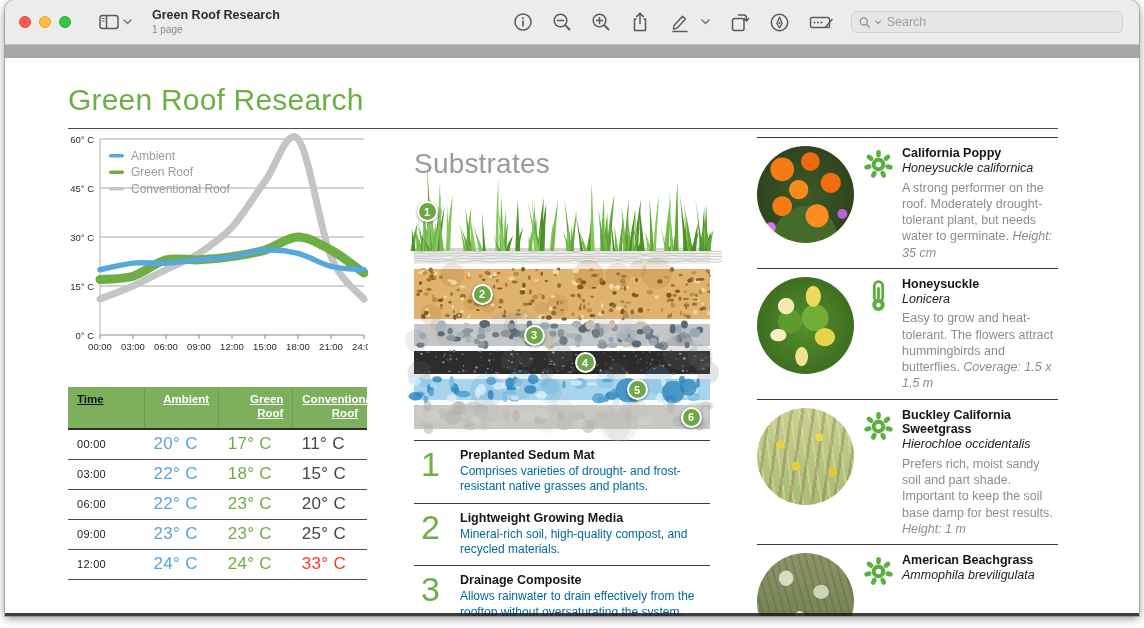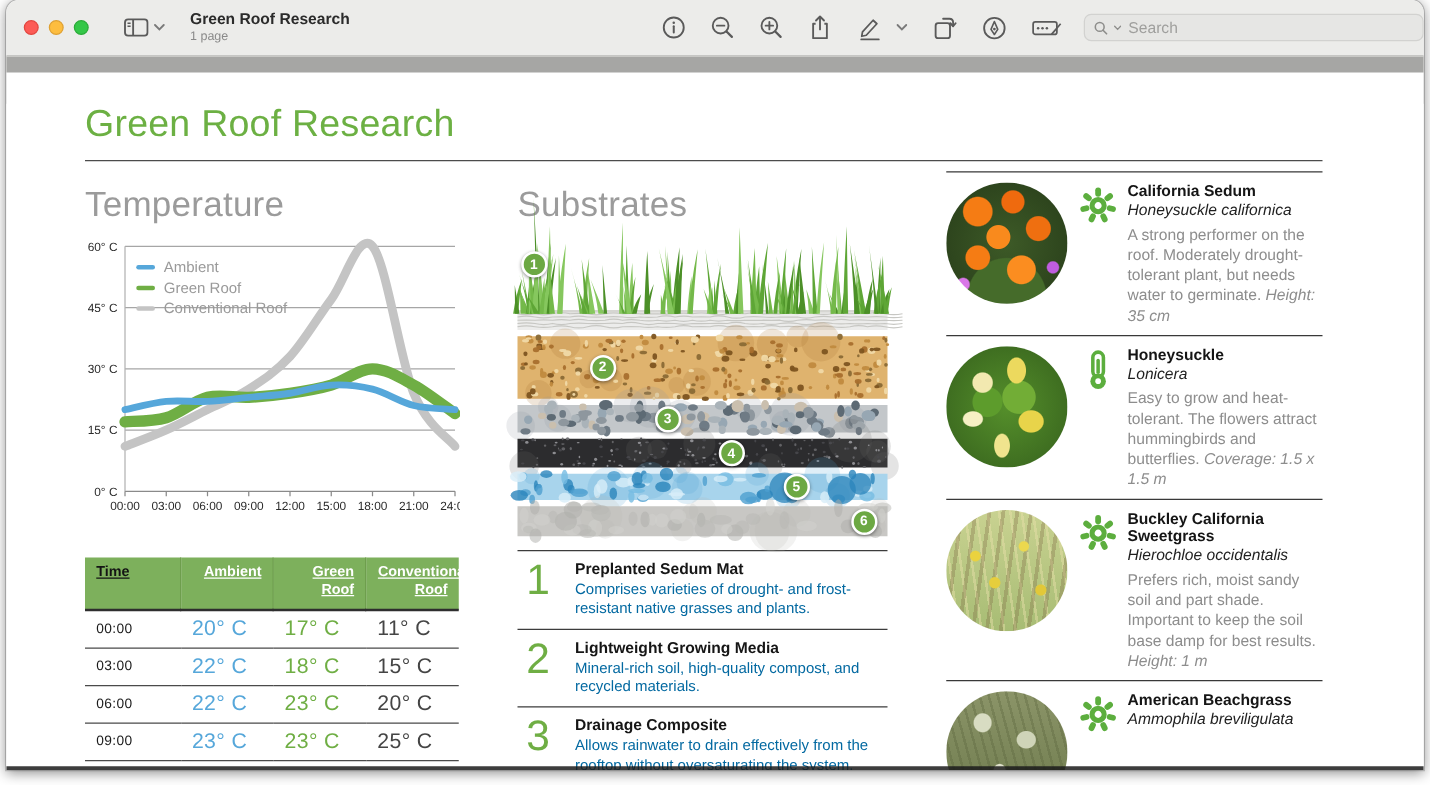--- a/index.html
+++ b/index.html
@@ -11,21 +11,21 @@
     display:flex;align-items:center;}
   .traffic{display:flex;gap:8px;margin-left:14px;}
   .tl{width:12px;height:12px;border-radius:50%;display:inline-block;}
   .tl.red{background:#fc5b56;border:1px solid #e2463f;box-sizing:border-box;}
   .tl.yellow{background:#fdbd3f;border:1px solid #dfa132;box-sizing:border-box;}
   .tl.green{background:#34c748;border:1px solid #2aab38;box-sizing:border-box;}
   .sidebar-btn{display:flex;align-items:center;gap:4px;margin-left:24px;background:none;border:none;padding:4px;cursor:default;}
   .title-block{margin-left:16px;line-height:1.1;}
   .win-title{font-size:12.5px;font-weight:bold;color:#2b2b2b;}
   .win-subtitle{font-size:10px;color:#8a8a8a;margin-top:1px;}
-  .toolbar{position:absolute;right:0;top:0;height:44px;display:flex;align-items:center;gap:15px;}
+  .toolbar{position:absolute;right:16px;top:0;height:44px;display:flex;align-items:center;gap:15px;}
   .tb-btn{background:none;border:none;padding:2px;display:flex;align-items:center;cursor:default;}
   .tb-btn svg{display:block;}
   .markup-group{display:flex;align-items:center;gap:7px;}
   .search{display:flex;align-items:center;gap:4px;width:272px;height:22px;background:#e6e6e4;
     border:1px solid #d2d2d0;border-radius:6px;padding:0 7px;box-sizing:border-box;}
   .search input{border:none;background:transparent;outline:none;width:100%;font-size:12.5px;color:#333;
     font-family:"Liberation Sans","DejaVu Sans",sans-serif;}
   .search input::placeholder{color:#9f9f9d;}
   .content-gap{height:13px;background:#a6a6a4;}
   
@@ -211,21 +211,20 @@
   </div>
 
   <div class="content-gap" data-name="content-background"></div>
 
   <div class="page" data-name="document-page">
     <h1 data-name="document-title">Green Roof Research</h1>
     <hr class="title-rule" data-name="title-rule">
     <div class="cols" data-name="columns">
 
       <section data-name="temperature-section">
-        <h2 class="sec" data-name="temperature-heading">Temperature</h2>
         <div id="chart" data-name="temperature-chart"><svg viewBox="0 0 300 234" width="300" height="234" data-name="temperature-chart-svg">
               <line x1="32" x2="296" y1="10" y2="10" stroke="#a6a6a6" stroke-width="1" data-name="gridline"></line>
               <text x="26" y="13.5" text-anchor="end" fill="#2b2b2b" font-size="9.5" data-name="y-tick-label">60° C</text>
               <line x1="32" x2="296" y1="59" y2="59" stroke="#a6a6a6" stroke-width="1" data-name="gridline"></line>
               <text x="26" y="62.5" text-anchor="end" fill="#2b2b2b" font-size="9.5" data-name="y-tick-label">45° C</text>
               <line x1="32" x2="296" y1="108" y2="108" stroke="#a6a6a6" stroke-width="1" data-name="gridline"></line>
               <text x="26" y="111.5" text-anchor="end" fill="#2b2b2b" font-size="9.5" data-name="y-tick-label">30° C</text>
               <line x1="32" x2="296" y1="157" y2="157" stroke="#a6a6a6" stroke-width="1" data-name="gridline"></line>
               <text x="26" y="160.5" text-anchor="end" fill="#2b2b2b" font-size="9.5" data-name="y-tick-label">15° C</text>
               <line x1="32" x2="296" y1="206" y2="206" stroke="#8a8a8a" stroke-width="1" data-name="gridline"></line>
@@ -1140,21 +1139,21 @@
                   <rect x="-2.4" y="-15" width="4.8" height="7.6" rx="2.4" fill="#5cae3e" transform="rotate(0)"></rect>
                   <rect x="-2.4" y="-15" width="4.8" height="7.6" rx="2.4" fill="#5cae3e" transform="rotate(51.42857142857143)"></rect>
                   <rect x="-2.4" y="-15" width="4.8" height="7.6" rx="2.4" fill="#5cae3e" transform="rotate(102.85714285714286)"></rect>
                   <rect x="-2.4" y="-15" width="4.8" height="7.6" rx="2.4" fill="#5cae3e" transform="rotate(154.28571428571428)"></rect>
                   <rect x="-2.4" y="-15" width="4.8" height="7.6" rx="2.4" fill="#5cae3e" transform="rotate(205.71428571428572)"></rect>
                   <rect x="-2.4" y="-15" width="4.8" height="7.6" rx="2.4" fill="#5cae3e" transform="rotate(257.14285714285717)"></rect>
                   <rect x="-2.4" y="-15" width="4.8" height="7.6" rx="2.4" fill="#5cae3e" transform="rotate(308.57142857142856)"></rect>
                 </svg>
               </div>
               <div class="ptext" data-name="plant-text">
-                <div class="pname" data-name="plant-name">California Sedum</div>
+                <div class="pname" data-name="plant-name">California Poppy</div>
                 <div class="platin" data-name="plant-latin-name">Honeysuckle californica</div>
                 <div class="pdesc" data-name="plant-description">A strong performer on the roof. Moderately drought-tolerant plant, but needs water to germinate. <span class="pmeta" data-name="plant-meta">Height: 35 cm</span></div>
               </div>
             </div>
             <div class="plant" data-name="plant-entry">
               <div class="photo photo-honeysuckle" data-name="plant-photo-honeysuckle"></div>
               <div class="picon" data-name="plant-icon-cell">
                 <svg width="23" height="32" viewBox="0 0 24 34" data-name="thermometer-icon">
                   <rect x="7.5" y="1.8" width="9" height="21" rx="4.5" fill="none" stroke="#5cae3e" stroke-width="3"></rect>
                   <circle cx="12" cy="26.5" r="6.6" fill="#5cae3e"></circle>

